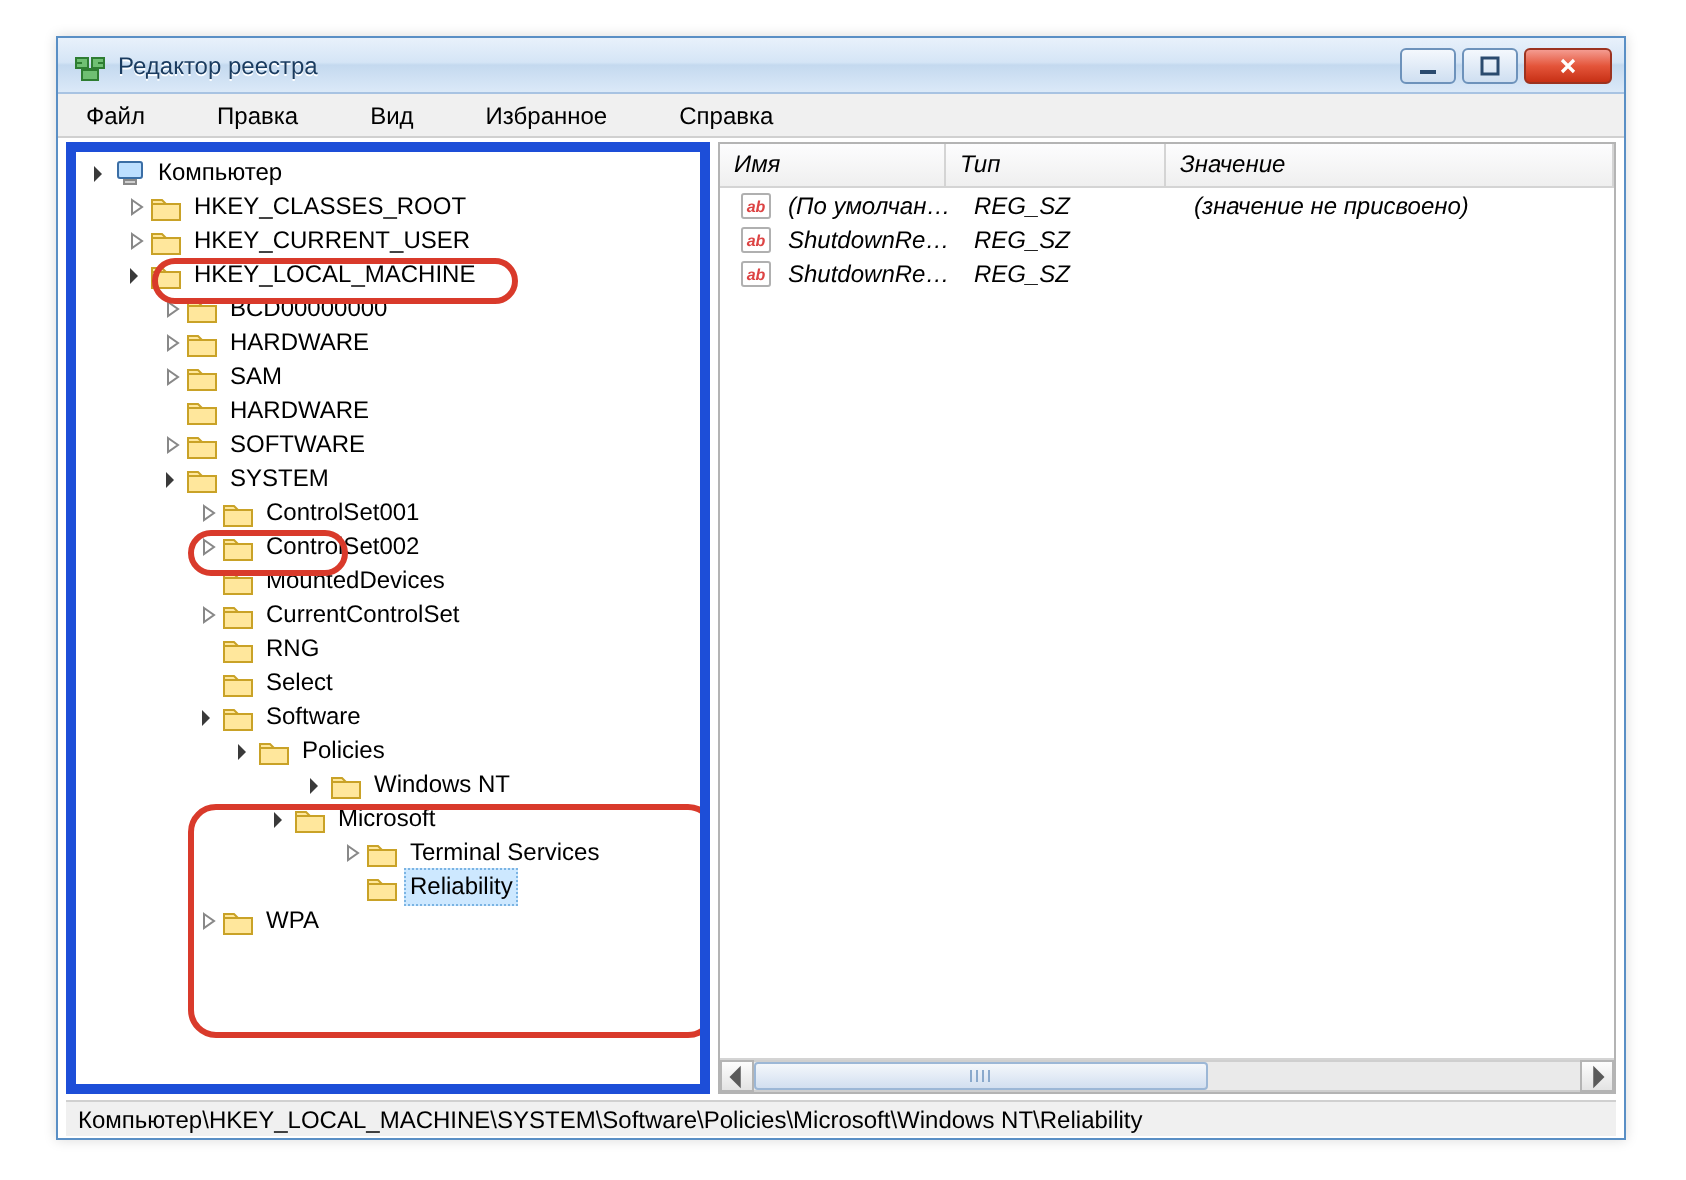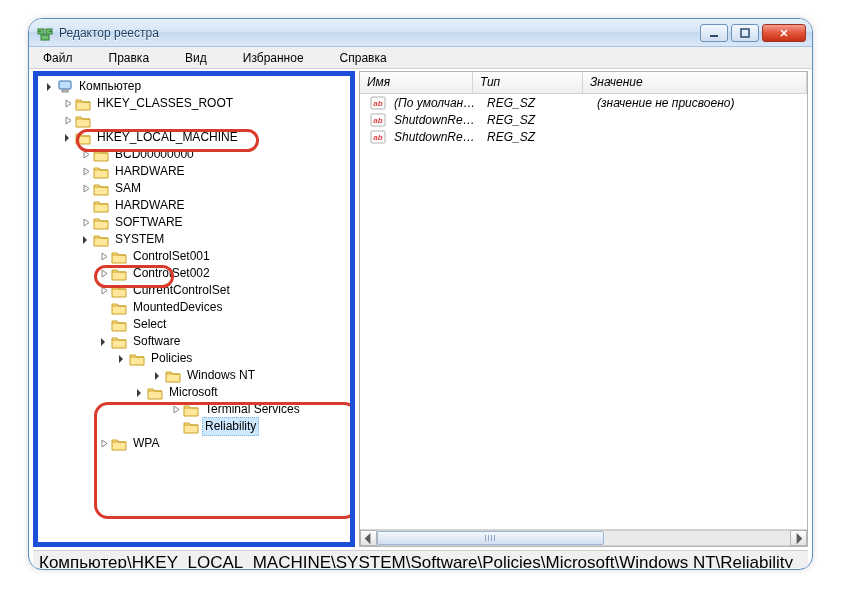--- a/index.html
+++ b/index.html
@@ -13,21 +13,21 @@
     overflow: hidden;
     position: relative;
   }
   .outer-frame {
     position: absolute;
     left: 28px;
     top: 18px;
     width: 785px;
     height: 552px;
     border: 1px solid #5a8fc5;
-    border-radius: 14px;
+    border-radius: 0;
     background: #fff;
     box-shadow: 0 0 6px rgba(0,0,0,0.15);
     overflow: hidden;
   }
   
   .titlebar {
     height: 28px;
     background: linear-gradient(to bottom, #e8f1fb 0%, #d5e5f6 45%, #c4d9ef 50%, #dbe9f8 100%);
     border-bottom: 1px solid #a8c3e2;
     display: flex;
@@ -181,21 +181,21 @@
   }
   
   .statusbar {
     position:absolute;
     left:4px; right:4px; bottom:1px;
     height:18px;
     background:#f0f0f0;
     border-top:1px solid #d0d0d0;
     padding:2px 6px;
     color:#000;
-    font-size:17px;
+    font-size:12px;
     white-space:nowrap;
     overflow:hidden;
   }
 </style>
 </head>
 <body>
 
 <div class="outer-frame">
 
   <div class="titlebar">
@@ -277,20 +277,21 @@
               <svg viewBox="0 0 9 9">
                 <path d="M2 1 L7 4.5 L2 8 Z" fill="none" stroke="#888"></path>
               </svg>
             </span>
           <span class="folder-icon">
               <svg viewBox="0 0 16 14">
                 <path d="M1 3 L6 3 L8 5 L15 5 L15 13 L1 13 Z" fill="#ffe79c" stroke="#c9a227"></path>
                 <path d="M1 5 L15 5" stroke="#c9a227"></path>
               </svg>
             </span>
+          <span class="label">HKEY_CURRENT_USER</span>
         </div>
 
         <div class="row" style="padding-left:24px">
           <span class="twisty">
               <svg viewBox="0 0 9 9">
                 <path d="M1 1 L5 5 L1 9 Z" fill="#3a3a3a"></path>
               </svg>
             </span>
           <span class="folder-icon">
               <svg viewBox="0 0 16 14">
@@ -404,20 +405,30 @@
             </span>
               <span class="folder-icon">
               <svg viewBox="0 0 16 14">
                 <path d="M1 3 L6 3 L8 5 L15 5 L15 13 L1 13 Z" fill="#ffe79c" stroke="#c9a227"></path>
                 <path d="M1 5 L15 5" stroke="#c9a227"></path>
               </svg>
             </span>
               <span class="label">ControlSet002</span>
             </div>
             <div class="row" style="padding-left:60px">
+              <span class="twisty"></span>
+              <span class="folder-icon">
+              <svg viewBox="0 0 16 14">
+                <path d="M1 3 L6 3 L8 5 L15 5 L15 13 L1 13 Z" fill="#ffe79c" stroke="#c9a227"></path>
+                <path d="M1 5 L15 5" stroke="#c9a227"></path>
+              </svg>
+            </span>
+              <span class="label">MountedDevices</span>
+            </div>
+            <div class="row" style="padding-left:60px">
               <span class="twisty">
               <svg viewBox="0 0 9 9">
                 <path d="M2 1 L7 4.5 L2 8 Z" fill="none" stroke="#888"></path>
               </svg>
             </span>
               <span class="folder-icon">
               <svg viewBox="0 0 16 14">
                 <path d="M1 3 L6 3 L8 5 L15 5 L15 13 L1 13 Z" fill="#ffe79c" stroke="#c9a227"></path>
                 <path d="M1 5 L15 5" stroke="#c9a227"></path>
               </svg>
@@ -425,21 +436,21 @@
               <span class="label">CurrentControlSet</span>
             </div>
             <div class="row" style="padding-left:60px">
               <span class="twisty"></span>
               <span class="folder-icon">
               <svg viewBox="0 0 16 14">
                 <path d="M1 3 L6 3 L8 5 L15 5 L15 13 L1 13 Z" fill="#ffe79c" stroke="#c9a227"></path>
                 <path d="M1 5 L15 5" stroke="#c9a227"></path>
               </svg>
             </span>
-              <span class="label">MountedDevices</span>
+              <span class="label">RNG</span>
             </div>
             <div class="row" style="padding-left:60px">
               <span class="twisty"></span>
               <span class="folder-icon">
               <svg viewBox="0 0 16 14">
                 <path d="M1 3 L6 3 L8 5 L15 5 L15 13 L1 13 Z" fill="#ffe79c" stroke="#c9a227"></path>
                 <path d="M1 5 L15 5" stroke="#c9a227"></path>
               </svg>
             </span>
               <span class="label">Select</span>

